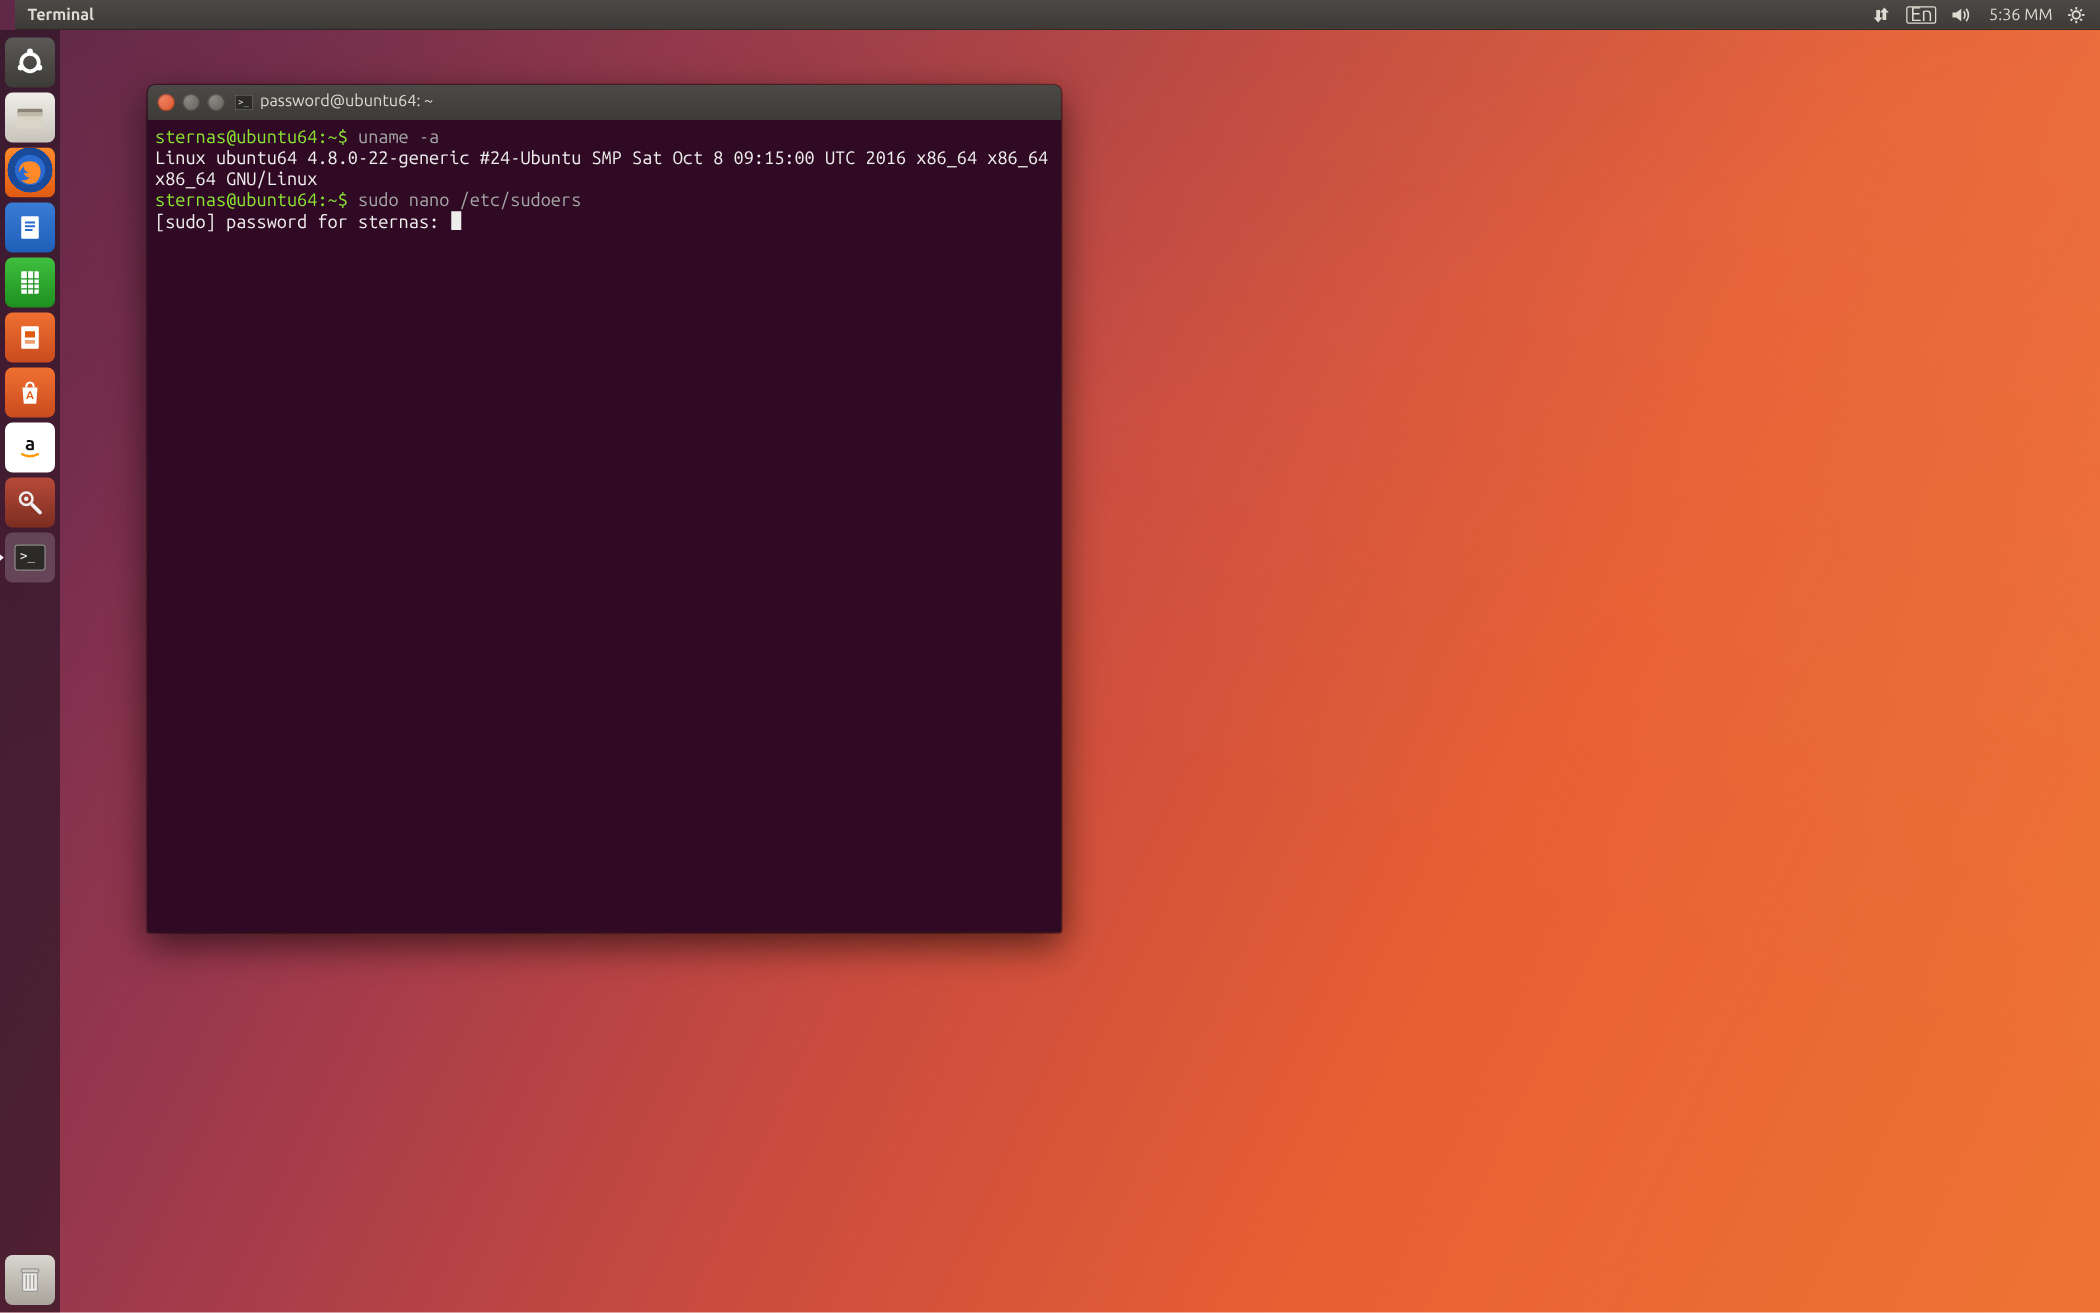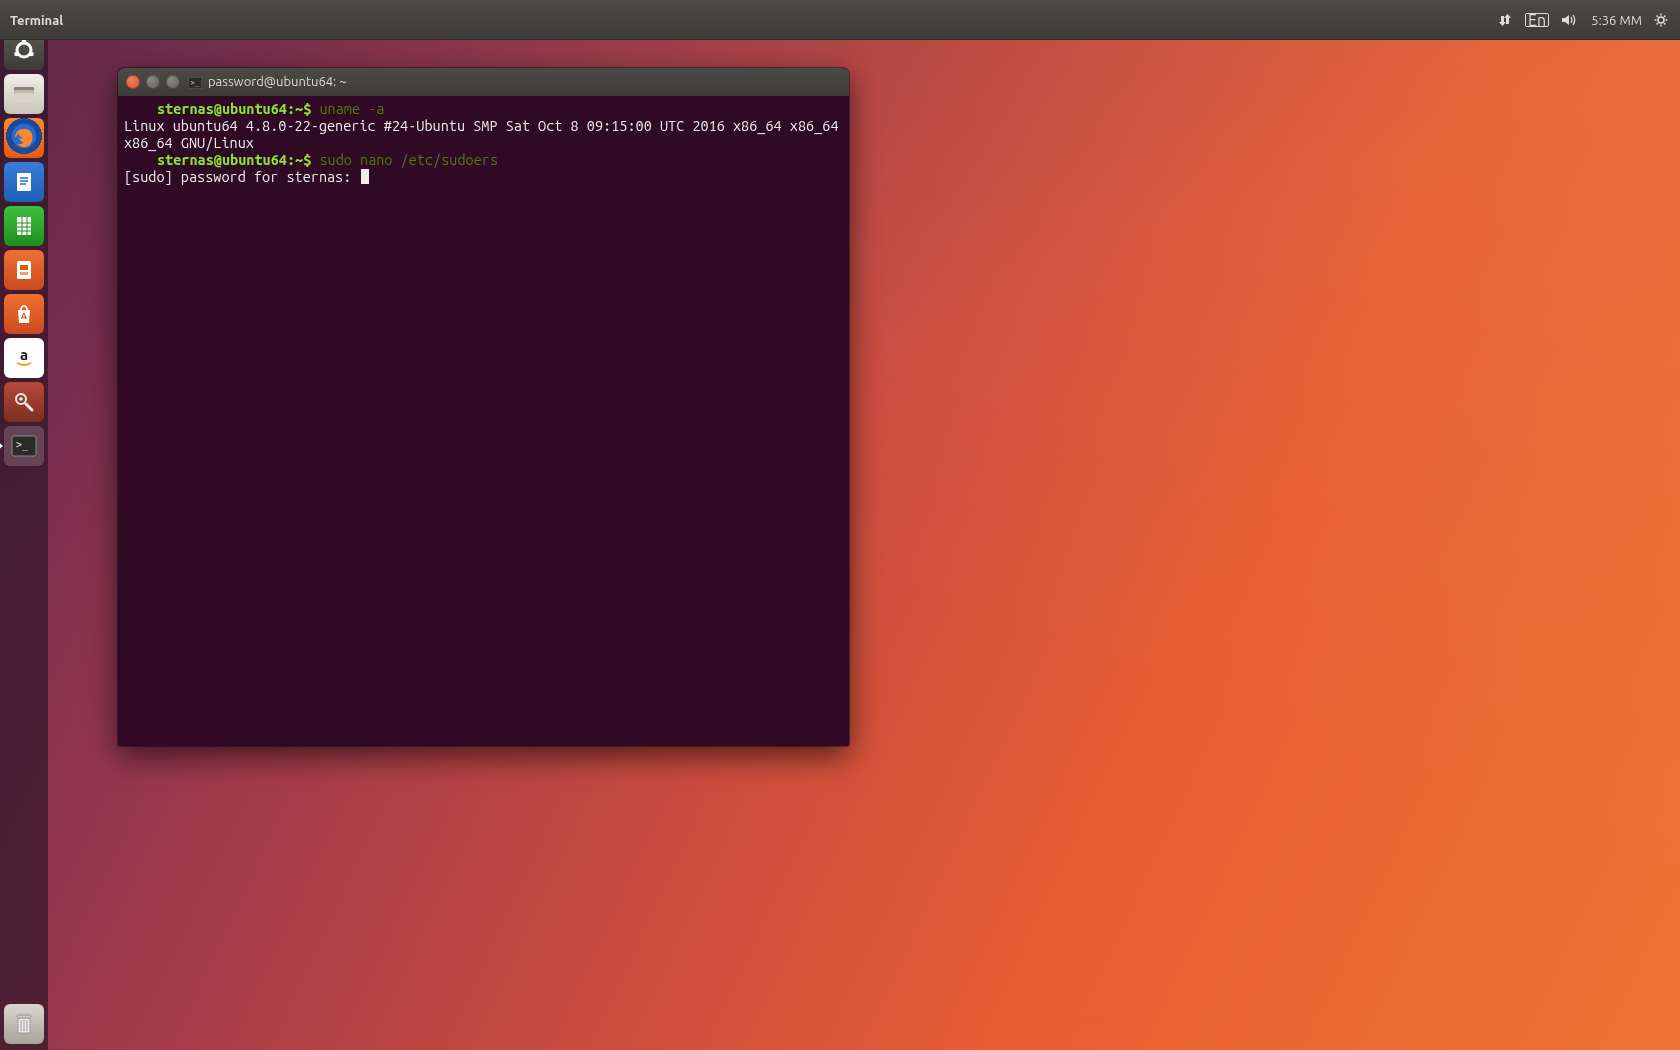--- a/index.html
+++ b/index.html
@@ -23,22 +23,22 @@
   inset: 0;
   background:
     linear-gradient(160deg, rgba(0,0,0,0.12) 0%, rgba(0,0,0,0) 40%),
     linear-gradient(200deg, rgba(255,255,255,0.05) 0%, rgba(255,255,255,0) 55%);
   pointer-events: none;
 }
 
 
 .top-panel {
   position: absolute;
-  top: 0; left: 0; right: 0;
-  height: 40px;
+  top: 0; left: 12px; right: 0;
+  height: 24px;
   background: linear-gradient(#4b4a46, #3c3b37);
   color: #dfdbd2;
   display: flex;
   align-items: center;
   font-size: 13px;
   padding: 0 6px 0 10px;
   z-index: 100;
   border-bottom: 1px solid #2b2a27;
 }
 .top-panel .app-title { font-weight: bold; }
@@ -148,22 +148,22 @@
   flex: 1;
   padding: 4px 6px;
   font-family: "Ubuntu Mono", "DejaVu Sans Mono", monospace;
   font-size: 14.5px;
   line-height: 17px;
   color: #eeeeec;
   white-space: pre-wrap;
   word-break: break-all;
   overflow: hidden;
 }
-.terminal-body .ps1 { color: #8ae234; font-weight: bold; margin-left: 33px; }
-.terminal-body .cmd { color: #4d7c0f; }
+.terminal-body .ps1 { color: #8ae234; font-weight: normal; }
+.terminal-body .cmd { color: #a3a3a3; }
 .terminal-body .out { color: #eeeeec; }
 .cursor {
   display: inline-block;
   width: 8px; height: 15px;
   background: #eeeeec;
   vertical-align: -2px;
   margin-left: 2px;
 }
 
 

